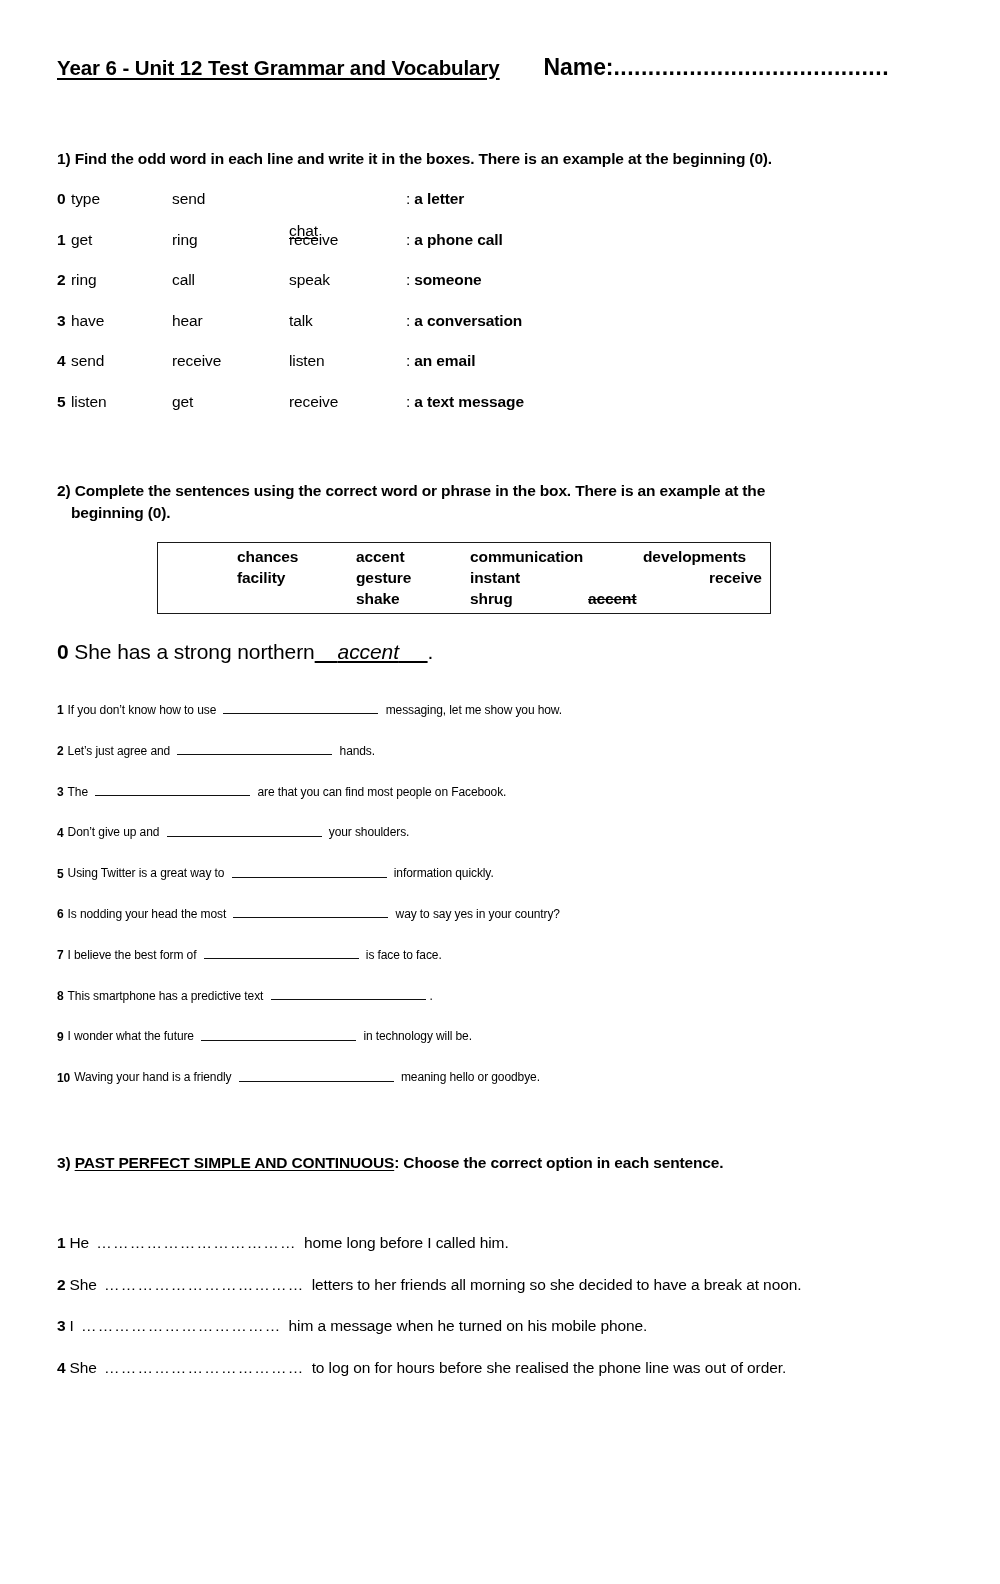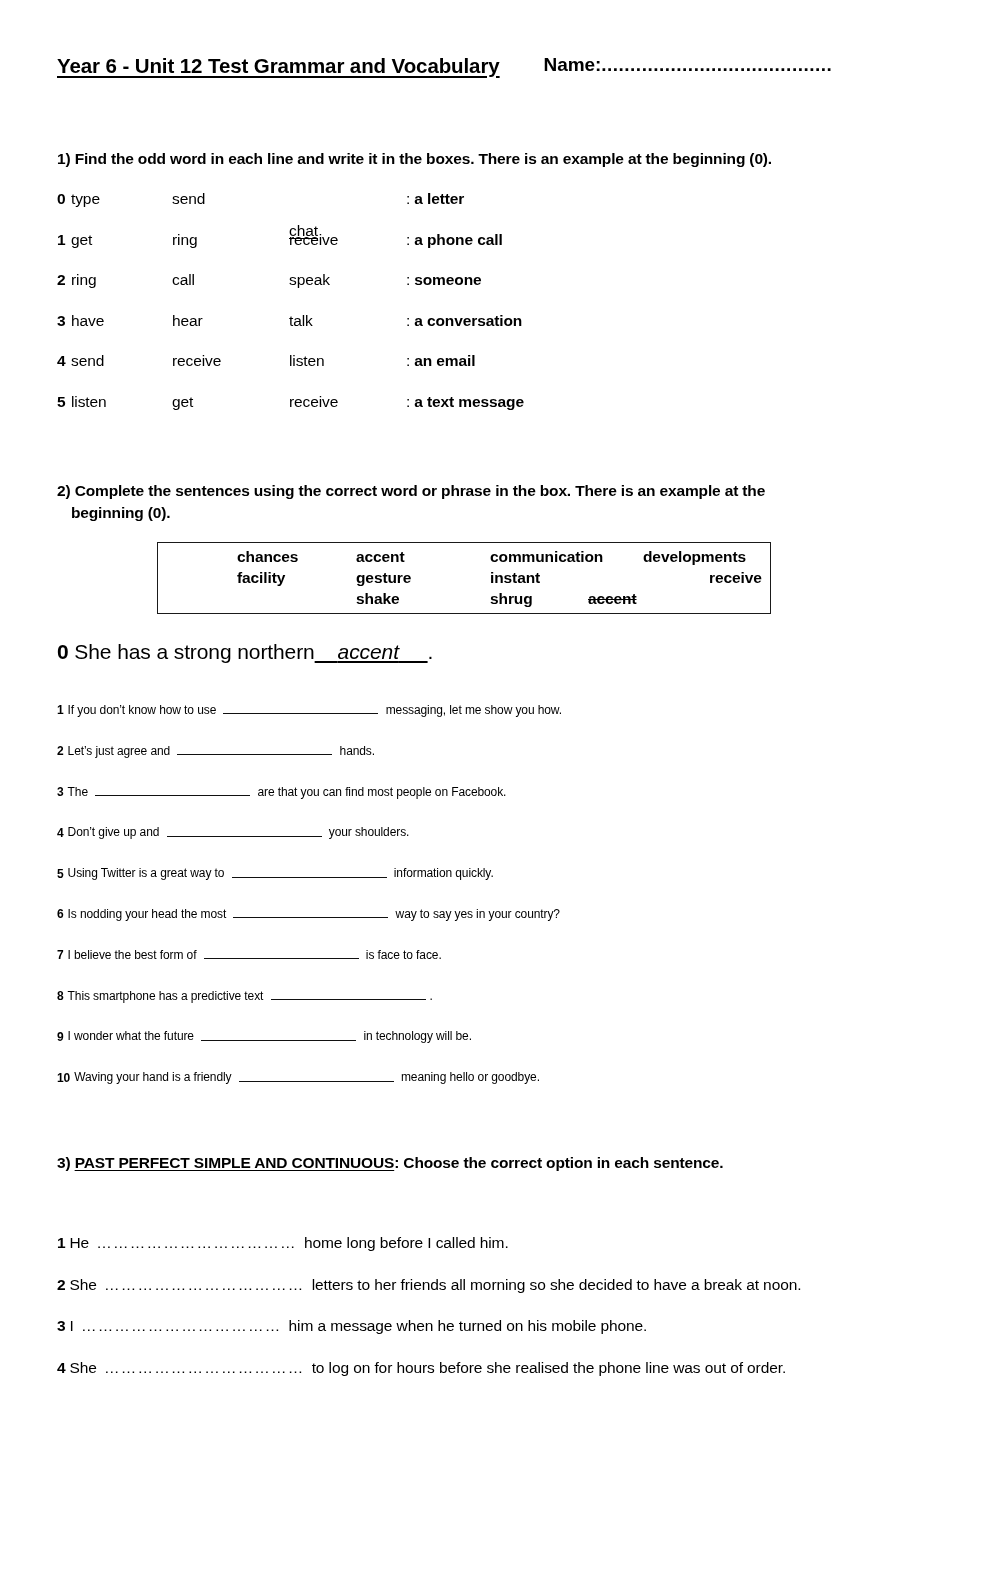--- a/index.html
+++ b/index.html
@@ -23,34 +23,33 @@
     background: #ffffff;
   }
 
   
   .header {
     position: absolute;
     left: 57px;
     top: 54px;
     width: 890px;
     display: flex;
-    align-items: flex-start;
-    gap: 16px;
+    align-items: center;
   }
   .doc-title {
     font-size: 20.5px;
     font-weight: bold;
     text-decoration: underline;
     text-underline-offset: 3px;
     letter-spacing: -0.1px;
     white-space: nowrap;
   }
   .name-block {
-    margin-left: 28px;
-    font-size: 19px;
+    margin-left: 44px;
+    font-size: 23px;
     font-weight: bold;
     white-space: nowrap;
     letter-spacing: -0.1px;
   }
   .name-dots {
     font-weight: bold;
     letter-spacing: 0.5px;
   }
 
   
@@ -111,21 +110,21 @@
   .wb-row {
     position: relative;
     height: 21px;
     font-size: 15.5px;
     font-weight: bold;
     letter-spacing: -0.1px;
   }
   .wb-row.r1 { margin-top: 5px; }
   .wb-c1 { position: absolute; left: 79px; }
   .wb-c2 { position: absolute; left: 198px; }
-  .wb-c3 { position: absolute; left: 312px; margin-left: 20px; }
+  .wb-c3 { position: absolute; left: 312px; }
   .wb-c4 { position: absolute; left: 485px; }
   .wb-c4r { position: absolute; left: 551px; }
   .wb-strike { position: absolute; left: 430px; text-decoration: line-through; }
 
   
   .ex2-example {
     position: absolute;
     left: 57px;
     top: 640px;
     font-size: 21px;

